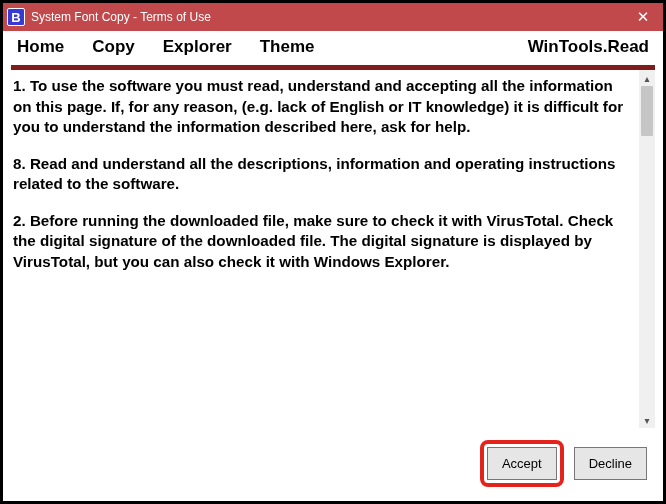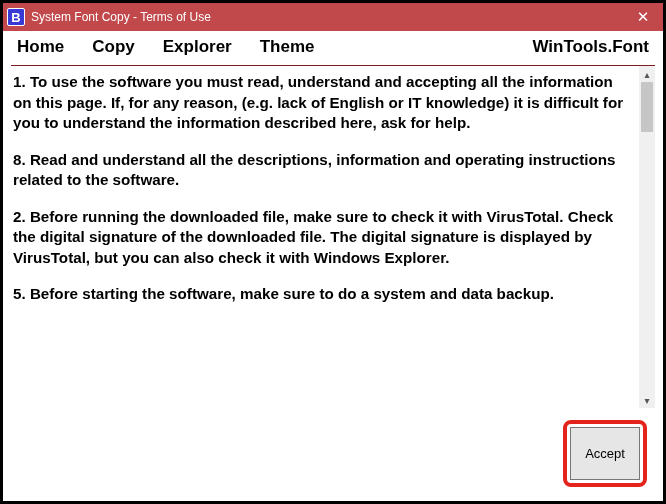--- a/index.html
+++ b/index.html
@@ -64,21 +64,21 @@
     color: #000;
     background: #fff;
   }
   .menubar .menu-item { margin-right: 28px; }
   .menubar .menu-item:last-child { margin-right: 0; }
   .menubar .menu-spacer { flex: 1; }
   
   .content-wrap {
     flex: 1;
     margin: 2px 8px 0 8px;
-    border-top: 1px solid #7f1d1d;
+    border-top: 5px solid #7f1d1d;
     display: flex;
     overflow: hidden;
   }
   .content {
     flex: 1;
     padding: 6px 6px 6px 2px;
     font-size: 15.2px;
     font-weight: bold;
     color: #000;
     line-height: 1.35;
@@ -115,25 +115,25 @@
   .footer {
     display: flex;
     justify-content: flex-end;
     align-items: center;
     padding: 12px 16px 14px 16px;
     gap: 10px;
     background: #fff;
   }
   .btn {
     min-width: 70px;
-    padding: 18px 14px;
+    padding: 8px 14px;
     border: 1px solid #777;
     background: #e6e6e6;
     font-size: 13px;
-    text-align: center;
+    text-align: right;
     cursor: pointer;
   }
   .highlight {
     border: 4px solid #e3231c;
     border-radius: 8px;
     padding: 3px;
   }
   .highlight .btn { margin: 0; }
 </style>
 </head>
@@ -149,36 +149,36 @@
       <span>✕</span>
     </div>
   </div>
 
   <div class="menubar">
     <div class="menu-item">Home</div>
     <div class="menu-item">Copy</div>
     <div class="menu-item">Explorer</div>
     <div class="menu-item">Theme</div>
     <div class="menu-spacer"></div>
-    <div class="menu-item">WinTools.Font</div>
+    <div class="menu-item">WinTools.Read</div>
   </div>
 
   <div class="content-wrap">
     <div class="content">
       <p>1. To use the software you must read, understand and accepting all the information on this page. If, for any reason, (e.g. lack of English or IT knowledge) it is difficult for you to understand the information described here, ask for help.</p>
       <p>8. Read and understand all the descriptions, information and operating instructions related to the software.</p>
       <p>2. Before running the downloaded file, make sure to check it with VirusTotal. Check the digital signature of the downloaded file. The digital signature is displayed by VirusTotal, but you can also check it with Windows Explorer.</p>
-      <p>5. Before starting the software, make sure to do a system and data backup.</p>
     </div>
     <div class="scrollbar">
       <div class="scroll-arrow up">▴</div>
       <div class="scroll-thumb"></div>
       <div class="scroll-arrow down">▾</div>
     </div>
   </div>
 
   <div class="footer">
     <div class="highlight">
       <div class="btn">Accept</div>
     </div>
+    <div class="btn">Decline</div>
   </div>
 
 </div>
 
 </body></html>

